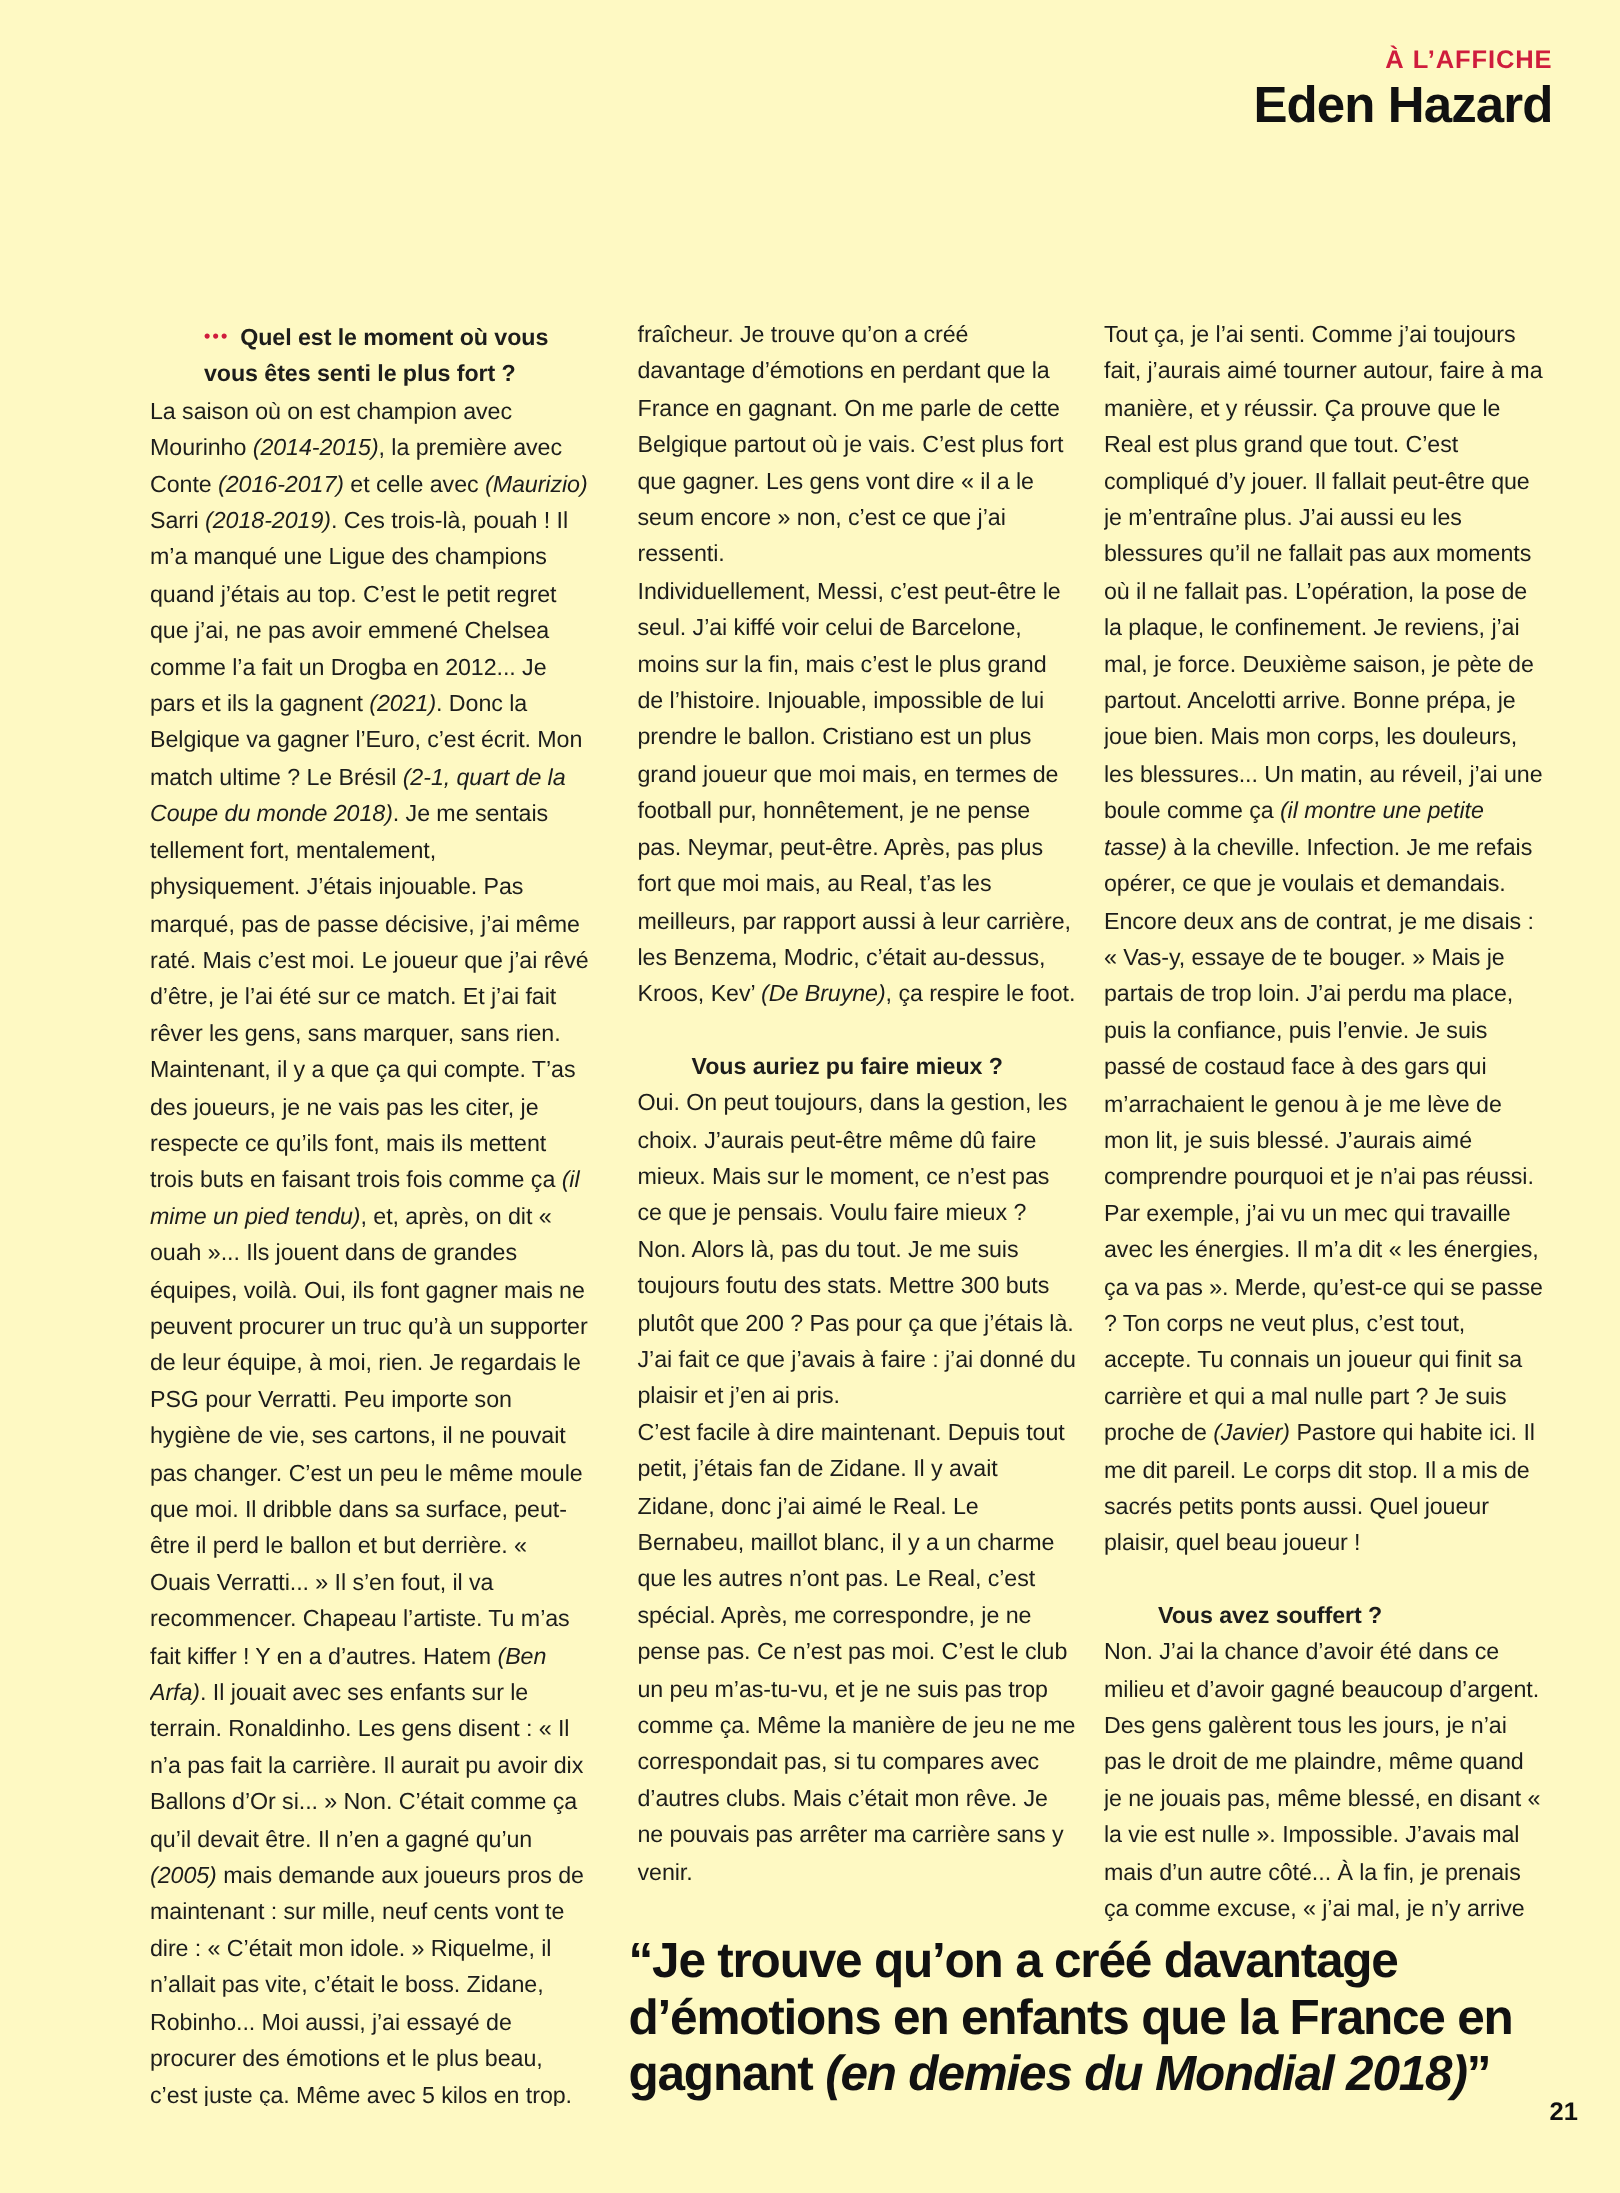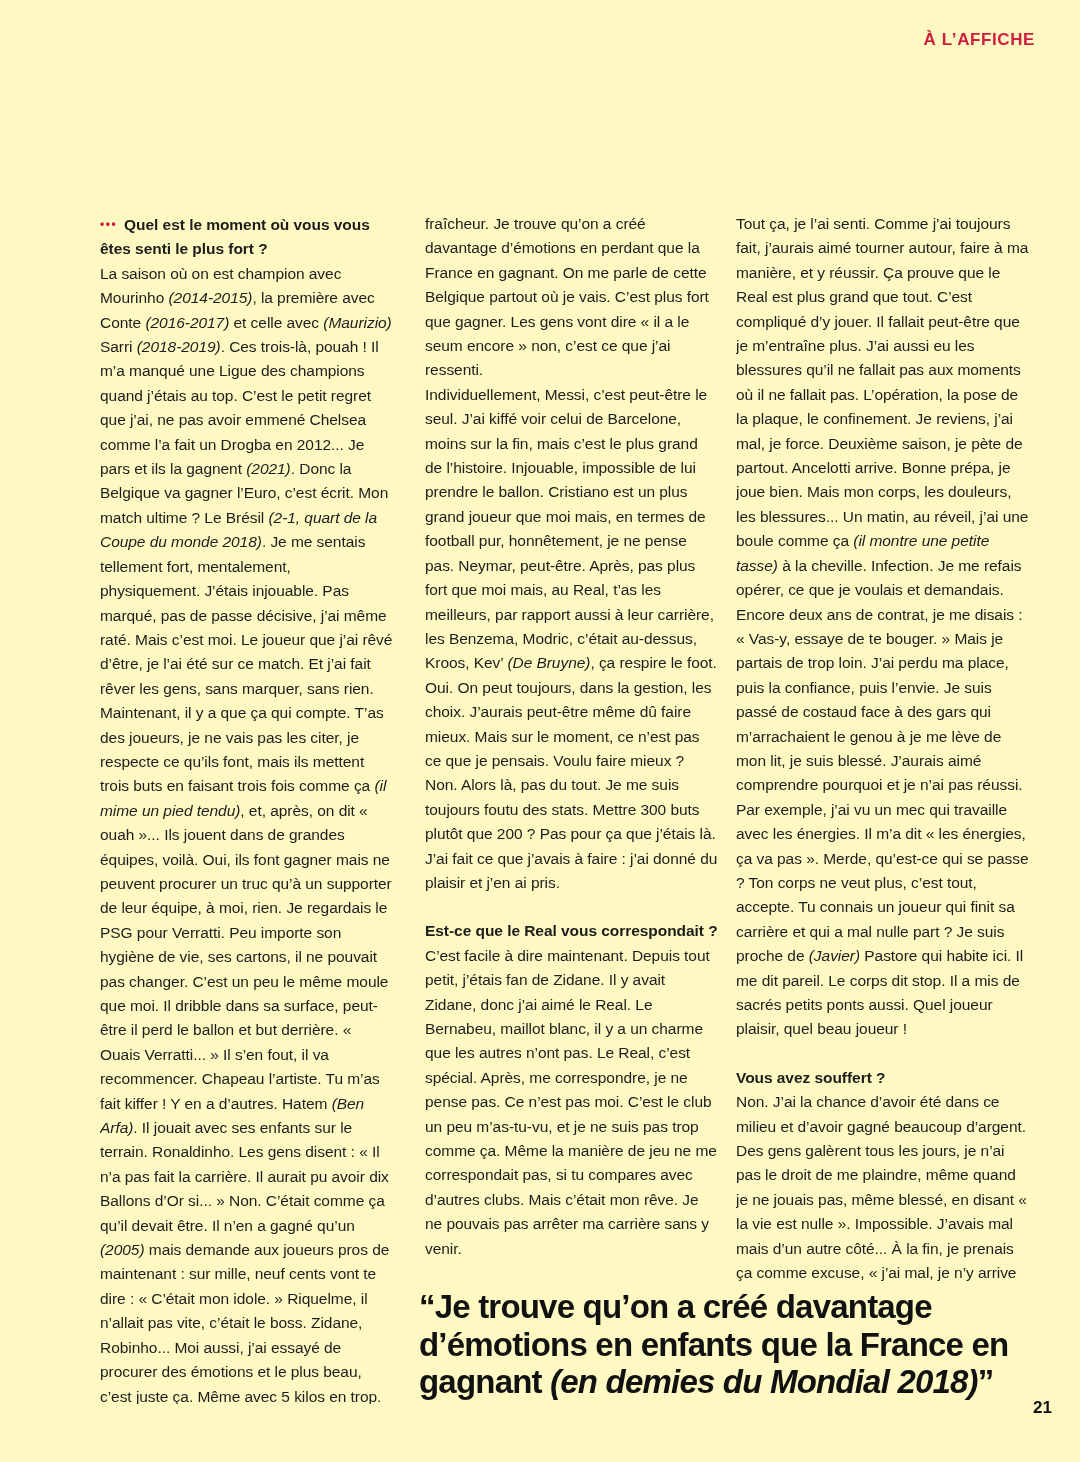--- a/index.html
+++ b/index.html
@@ -34,21 +34,21 @@
   .col-2{left:425px;height:1075px;}
   .col-3{left:736px;height:1075px;}
 
   .col p{
     margin:0;
     font-size:15.5px;
     line-height:24.4px;
     letter-spacing:-.05px;
     text-align:left;
   }
-  .col p.q{font-weight:bold;margin-top:24px;}
+  .col p.q{font-weight:bold;margin-top:24px;margin-left:36px;}
   .col p:first-child{margin-top:0;}
   .it{font-style:italic;}
   .dots{
     color:#cf1d3d;
     font-size:12px;
     letter-spacing:1.5px;
     margin-right:7px;
     vertical-align:2px;
   }
 
@@ -70,31 +70,32 @@
     font-size:17px;font-weight:bold;color:#111;
   }
 </style>
 </head>
 <body>
 
 <div class="page">
 
   <div class="header">
     <div class="kicker">À L’AFFICHE</div>
+    <div class="title">Eden Hazard</div>
   </div>
 
   <div class="col col-1">
       <p class="q"><span class="dots">•••</span><span>Quel est le moment où vous vous êtes senti le plus fort ?</span></p>
       <p class="a"><span>La saison où on est champion avec Mourinho </span><span class="it">(2014-2015)</span><span>, la première avec Conte </span><span class="it">(2016-2017)</span><span> et celle avec </span><span class="it">(Maurizio)</span><span> Sarri </span><span class="it">(2018-2019)</span><span>. Ces trois-là, pouah ! Il m’a manqué une Ligue des champions quand j’étais au top. C’est le petit regret que j’ai, ne pas avoir emmené Chelsea comme l’a fait un Drogba en 2012... Je pars et ils la gagnent </span><span class="it">(2021)</span><span>. Donc la Belgique va gagner l’Euro, c’est écrit. Mon match ultime ? Le Brésil </span><span class="it">(2-1, quart de la Coupe du monde 2018)</span><span>. Je me sentais tellement fort, mentalement, physiquement. J’étais injouable. Pas marqué, pas de passe décisive, j’ai même raté. Mais c’est moi. Le joueur que j’ai rêvé d’être, je l’ai été sur ce match. Et j’ai fait rêver les gens, sans marquer, sans rien. Maintenant, il y a que ça qui compte. T’as des joueurs, je ne vais pas les citer, je respecte ce qu’ils font, mais ils mettent trois buts en faisant trois fois comme ça </span><span class="it">(il mime un pied tendu)</span><span>, et, après, on dit « ouah »... Ils jouent dans de grandes équipes, voilà. Oui, ils font gagner mais ne peuvent procurer un truc qu’à un supporter de leur équipe, à moi, rien. Je regardais le PSG pour Verratti. Peu importe son hygiène de vie, ses cartons, il ne pouvait pas changer. C’est un peu le même moule que moi. Il dribble dans sa surface, peut-être il perd le ballon et but derrière. « Ouais Verratti... » Il s’en fout, il va recommencer. Chapeau l’artiste. Tu m’as fait kiffer ! Y en a d’autres. Hatem </span><span class="it">(Ben Arfa)</span><span>. Il jouait avec ses enfants sur le terrain. Ronaldinho. Les gens disent : « Il n’a pas fait la carrière. Il aurait pu avoir dix Ballons d’Or si... » Non. C’était comme ça qu’il devait être. Il n’en a gagné qu’un </span><span class="it">(2005)</span><span> mais demande aux joueurs pros de maintenant : sur mille, neuf cents vont te dire : « C’était mon idole. » Riquelme, il n’allait pas vite, c’était le boss. Zidane, Robinho... Moi aussi, j’ai essayé de procurer des émotions et le plus beau, c’est juste ça. Même avec 5 kilos en trop. Je t’ai procuré des émotions ? Oui ? OK ! Non ? Dommage pour toi, t’iras voir quelqu’un d’autre.</span></p>
     </div>
   <div class="col col-2">
       <p class="a"><span>fraîcheur. Je trouve qu’on a créé davantage d’émotions en perdant que la France en gagnant. On me parle de cette Belgique partout où je vais. C’est plus fort que gagner. Les gens vont dire « il a le seum encore » non, c’est ce que j’ai ressenti.</span></p>
       <p class="a"><span>Individuellement, Messi, c’est peut-être le seul. J’ai kiffé voir celui de Barcelone, moins sur la fin, mais c’est le plus grand de l’histoire. Injouable, impossible de lui prendre le ballon. Cristiano est un plus grand joueur que moi mais, en termes de football pur, honnêtement, je ne pense pas. Neymar, peut-être. Après, pas plus fort que moi mais, au Real, t’as les meilleurs, par rapport aussi à leur carrière, les Benzema, Modric, c’était au-dessus, Kroos, Kev’ </span><span class="it">(De Bruyne)</span><span>, ça respire le foot.</span></p>
+      <p class="q"><span>Vous auriez pu faire mieux ?</span></p>
       <p class="a"><span>Oui. On peut toujours, dans la gestion, les choix. J’aurais peut-être même dû faire mieux. Mais sur le moment, ce n’est pas ce que je pensais. Voulu faire mieux ? Non. Alors là, pas du tout. Je me suis toujours foutu des stats. Mettre 300 buts plutôt que 200 ? Pas pour ça que j’étais là. J’ai fait ce que j’avais à faire : j’ai donné du plaisir et j’en ai pris.</span></p>
-      <p class="q"><span>Est-ce que le Real vous correspondait ?</span></p>
       <p class="a"><span>C’est facile à dire maintenant. Depuis tout petit, j’étais fan de Zidane. Il y avait Zidane, donc j’ai aimé le Real. Le Bernabeu, maillot blanc, il y a un charme que les autres n’ont pas. Le Real, c’est spécial. Après, me correspondre, je ne pense pas. Ce n’est pas moi. C’est le club un peu m’as-tu-vu, et je ne suis pas trop comme ça. Même la manière de jeu ne me correspondait pas, si tu compares avec d’autres clubs. Mais c’était mon rêve. Je ne pouvais pas arrêter ma carrière sans y venir.</span></p>
     </div>
   <div class="col col-3">
       <p class="a"><span>Tout ça, je l’ai senti. Comme j’ai toujours fait, j’aurais aimé tourner autour, faire à ma manière, et y réussir. Ça prouve que le Real est plus grand que tout. C’est compliqué d’y jouer. Il fallait peut-être que je m’entraîne plus. J’ai aussi eu les blessures qu’il ne fallait pas aux moments où il ne fallait pas. L’opération, la pose de la plaque, le confinement. Je reviens, j’ai mal, je force. Deuxième saison, je pète de partout. Ancelotti arrive. Bonne prépa, je joue bien. Mais mon corps, les douleurs, les blessures... Un matin, au réveil, j’ai une boule comme ça </span><span class="it">(il montre une petite tasse)</span><span> à la cheville. Infection. Je me refais opérer, ce que je voulais et demandais. Encore deux ans de contrat, je me disais : « Vas-y, essaye de te bouger. » Mais je partais de trop loin. J’ai perdu ma place, puis la confiance, puis l’envie. Je suis passé de costaud face à des gars qui m’arrachaient le genou à je me lève de mon lit, je suis blessé. J’aurais aimé comprendre pourquoi et je n’ai pas réussi. Par exemple, j’ai vu un mec qui travaille avec les énergies. Il m’a dit « les énergies, ça va pas ». Merde, qu’est-ce qui se passe ? Ton corps ne veut plus, c’est tout, accepte. Tu connais un joueur qui finit sa carrière et qui a mal nulle part ? Je suis proche de </span><span class="it">(Javier)</span><span> Pastore qui habite ici. Il me dit pareil. Le corps dit stop. Il a mis de sacrés petits ponts aussi. Quel joueur plaisir, quel beau joueur !</span></p>
       <p class="q"><span>Vous avez souffert ?</span></p>
       <p class="a"><span>Non. J’ai la chance d’avoir été dans ce milieu et d’avoir gagné beaucoup d’argent. Des gens galèrent tous les jours, je n’ai pas le droit de me plaindre, même quand je ne jouais pas, même blessé, en disant « la vie est nulle ». Impossible. J’avais mal mais d’un autre côté... À la fin, je prenais ça comme excuse, « j’ai mal, je n’y arrive pas trop ». Pas déprimé mais plus envie. Les déplacements, repartir sur un projet, bouger les enfants, déménager, je n’avais plus l’énergie, la force. Le plaisir était mon chemin, ma direction. Il n’y en avait plus, ça ne sert à rien, terminé. Prendre beaucoup d’argent ailleurs ? Pourquoi ? Dix millions</span></p>
     </div>
 
   <div class="pull-quote"><span>“Je trouve qu’on a créé davantage d’émotions en enfants que la France en gagnant </span><span class="it">(en demies du Mondial 2018)</span><span>”</span></div>
 

